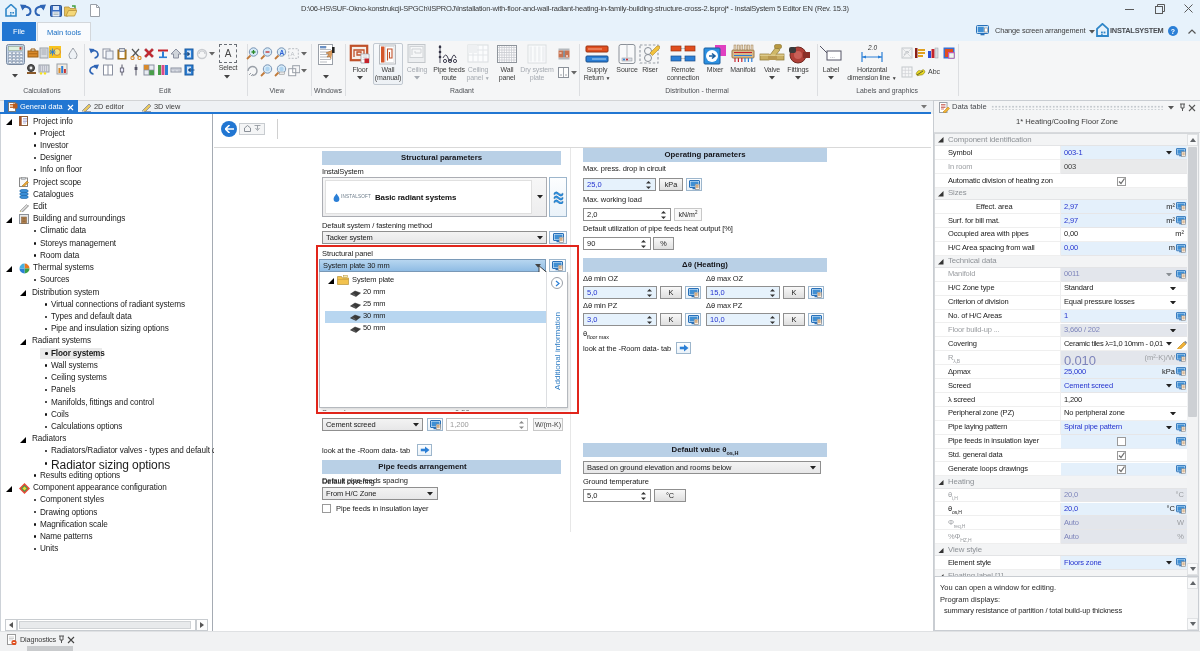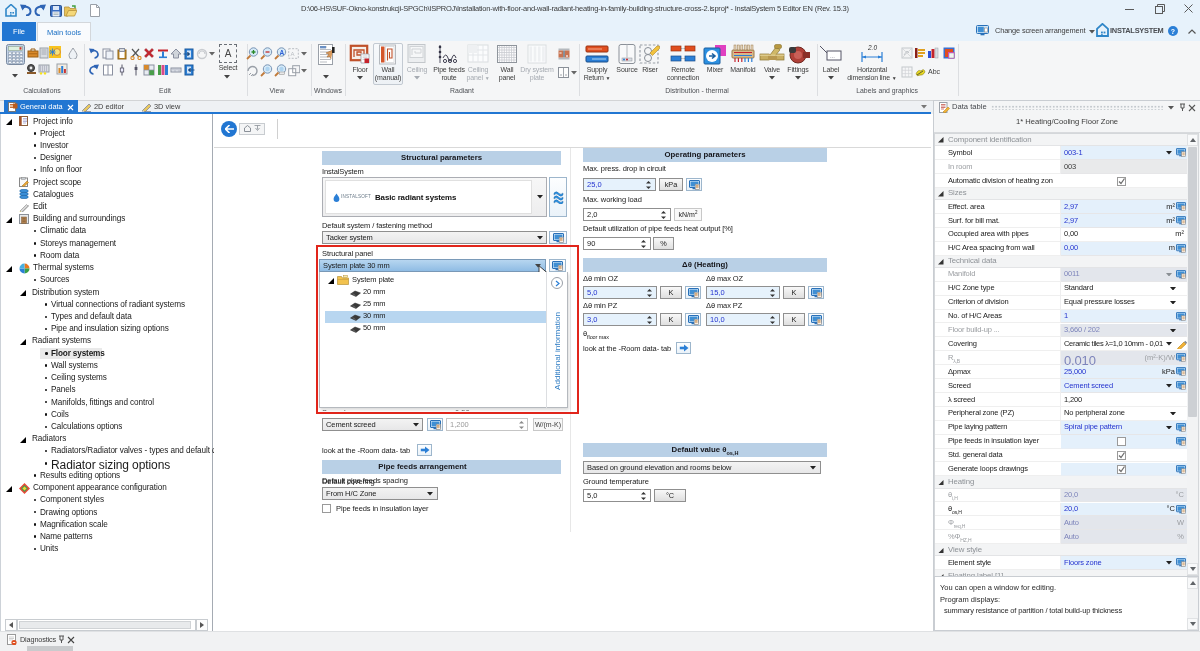--- a/index.html
+++ b/index.html
@@ -1023,21 +1023,21 @@
     <svg class="abs" style="left:1117px;top:176.5px" width="9" height="9">
       <polyline points="2,4.5 4,6.5 7.5,1.5" fill="none" stroke="#6e6e6e" stroke-width="1.3"></polyline>
     </svg>
     <div class="abs" style="left:935px;top:187.9px;width:252px;height:12.2px;background:#f3f4f5;border-bottom:1px solid #e3e4e6;"></div>
     <svg class="abs" style="left:938px;top:191.3px" width="5.5" height="5.5">
       <polygon points="5.5,0 5.5,5.5 0,5.5" fill="#333"></polygon>
     </svg>
     <div class="abs t" style="left:948px;top:189.4px;font-size:7.8px;color:#8d9196;letter-spacing:-0.1px;">Sizes</div>
     <div class="abs" style="left:935px;top:200.1px;width:252px;height:13.9px;background:#fff;border-bottom:1px solid #efefef;"></div>
     <div class="abs" style="left:1061px;top:200.1px;width:126px;height:13.9px;background:#e4f0fb;border-bottom:1px solid #e6e6e8;"></div>
-    <div class="abs t" style="left:948px;top:202.6px;font-size:7.5px;color:#1b1b1b;letter-spacing:-0.15px;">Effect. area</div>
+    <div class="abs t" style="left:976px;top:202.6px;font-size:7.5px;color:#1b1b1b;letter-spacing:-0.15px;">Effect. area</div>
     <div class="abs t" style="left:1064px;top:202.6px;font-size:7.5px;color:#2433cf;letter-spacing:-0.15px;">2,97</div>
     <div class="abs t" style="left:0px;top:202.6px;left:1135px;width:40px;text-align:right;font-size:7.5px;color:#1b1b1b;">m²</div>
     <div class="abs" style="left:1176px;top:202.1px">
       <svg width="10" height="9" viewBox="0 0 11 10">
         <rect x="0.5" y="0.5" width="10" height="7" rx="0.5" fill="#cfe6f8" stroke="#2970b8"></rect>
         <rect x="1.6" y="1.6" width="7.8" height="4.8" fill="#3f8fd4"></rect>
         <rect x="3.5" y="8" width="4" height="1.2" fill="#2970b8"></rect>
         <rect x="6.2" y="4.2" width="4.3" height="5.3" fill="#fff" stroke="#888" stroke-width="0.7"></rect>
         <path d="M7 5.5h2.6M7 6.6h2.6M7 7.7h2.6" stroke="#b86f1e" stroke-width="0.6"></path>
       </svg>

